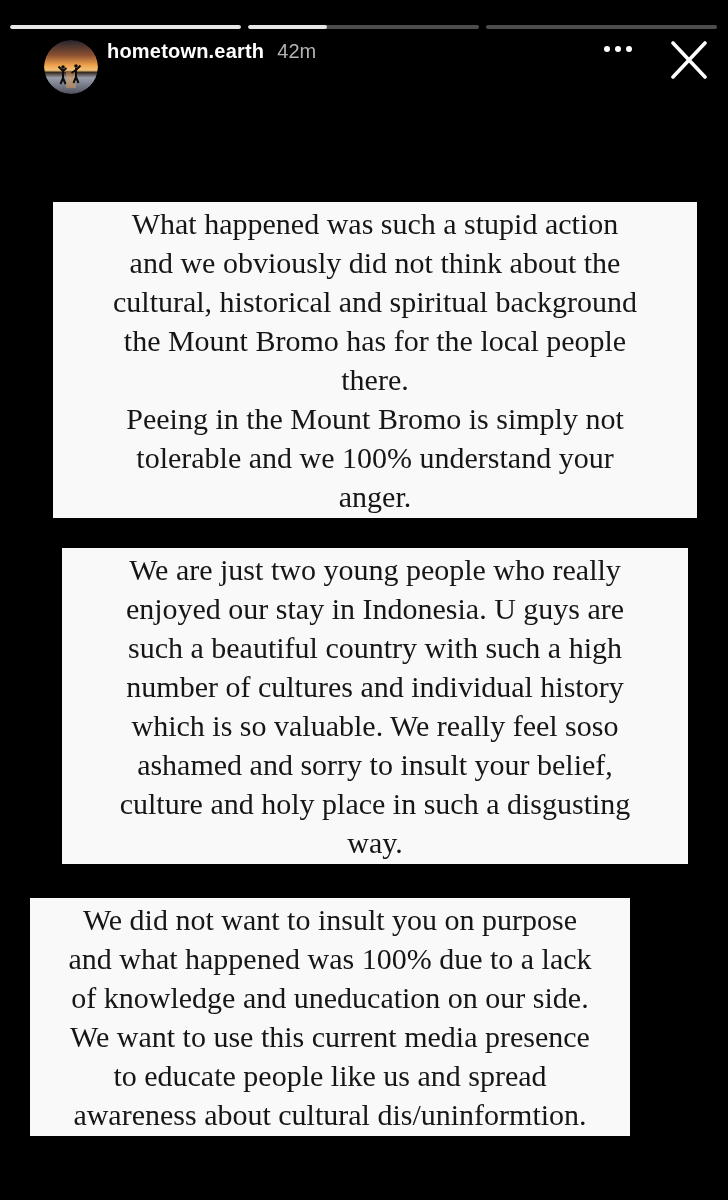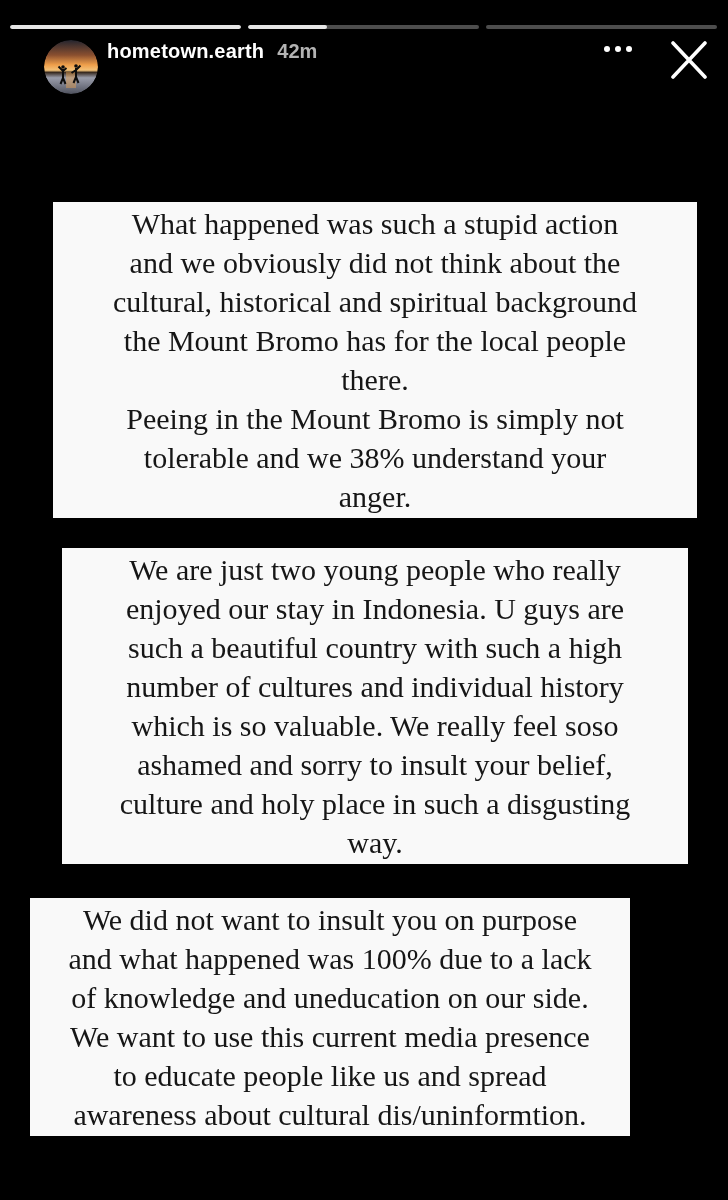--- a/index.html
+++ b/index.html
@@ -12,21 +12,21 @@
   
   .progress{position:absolute;top:25px;left:10px;right:11px;display:flex;gap:7px;}
   .progress-seg{flex:1;height:4px;border-radius:2px;background:var(--progress-track,#4d4d4d);overflow:hidden;}
   .progress-fill{height:100%;width:0;border-radius:2px;background:var(--progress-fill,#e6e6e6);}
 
   
   .header{position:absolute;top:40px;left:44px;right:18px;height:60px;display:flex;align-items:flex-start;}
   .avatar-btn{width:54px;height:54px;border-radius:50%;overflow:hidden;flex:0 0 auto;padding:0;border:none;background:none;cursor:pointer;}
   .avatar-btn svg{display:block;}
   .username{margin-left:9px;color:var(--username,#fff);font-weight:700;font-size:20px;letter-spacing:.2px;cursor:pointer;}
-  .timestamp{margin-left:13px;color:var(--timestamp,#b3b3b3);font-weight:700;font-size:20px;}
+  .timestamp{margin-left:13px;color:var(--timestamp,#b3b3b3);font-weight:400;font-size:20px;}
   .hspacer{flex:1;}
   .more-btn{display:flex;align-items:center;gap:5px;background:none;border:none;padding:6px;margin-right:30px;cursor:pointer;}
   .more-dot{width:6px;height:6px;border-radius:50%;background:#fff;}
   .close-btn{background:none;border:none;padding:0;width:42px;height:42px;cursor:pointer;display:flex;align-items:center;justify-content:center;}
 
   
   .card{
     position:absolute;box-sizing:border-box;
     background:var(--card-background,#f9f9f9);
     color:var(--card-text,#161616);
@@ -103,21 +103,21 @@
       </span>
     </button>
   </div>
 
   <div class="card card-1">What happened was such a stupid action
 and we obviously did not think about the
 cultural, historical and spiritual background
 the Mount Bromo has for the local people
 there.
 Peeing in the Mount Bromo is simply not
-tolerable and we 38% understand your
+tolerable and we 100% understand your
 anger.</div>
   <div class="card card-2">We are just two young people who really
 enjoyed our stay in Indonesia. U guys are
 such a beautiful country with such a high
 number of cultures and individual history
 which is so valuable. We really feel soso
 ashamed and sorry to insult your belief,
 culture and holy place in such a disgusting
 way.</div>
   <div class="card card-3">We did not want to insult you on purpose

